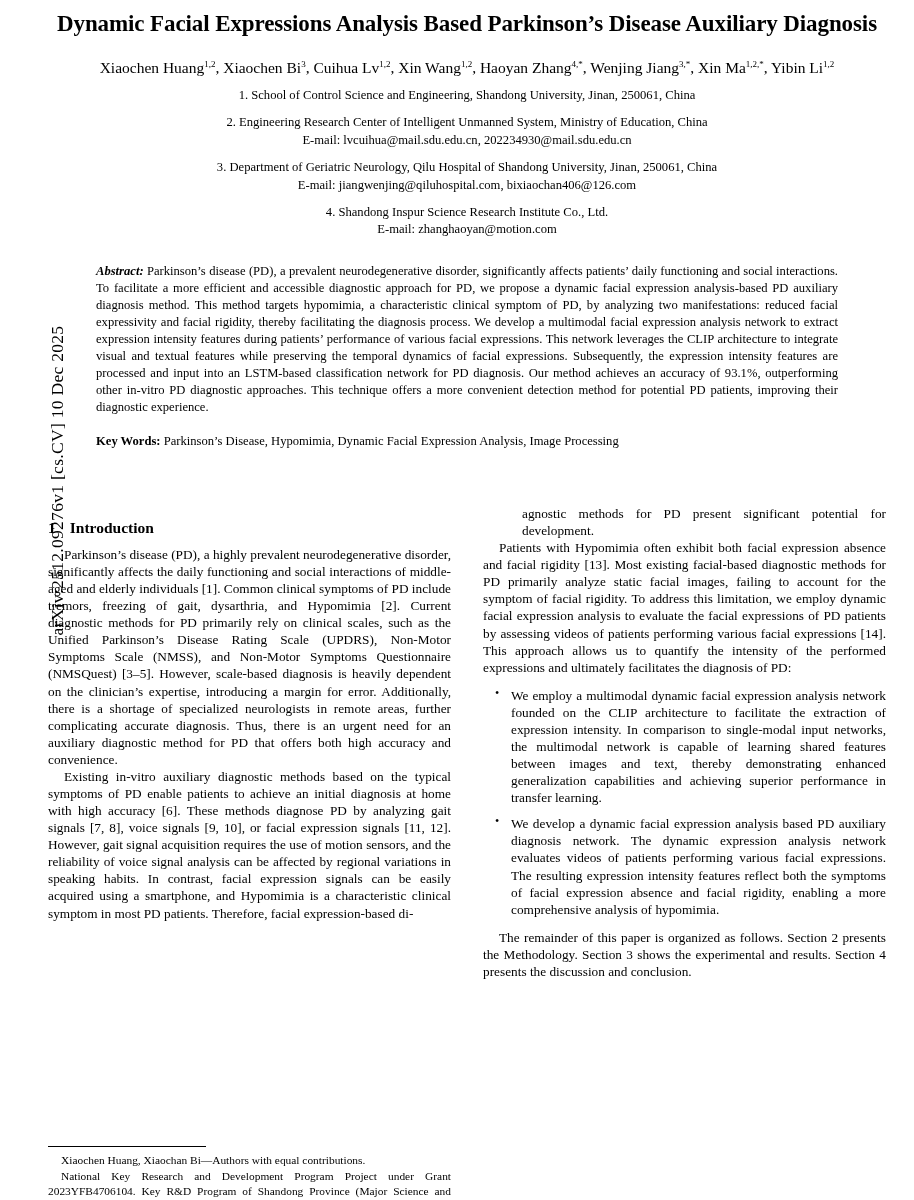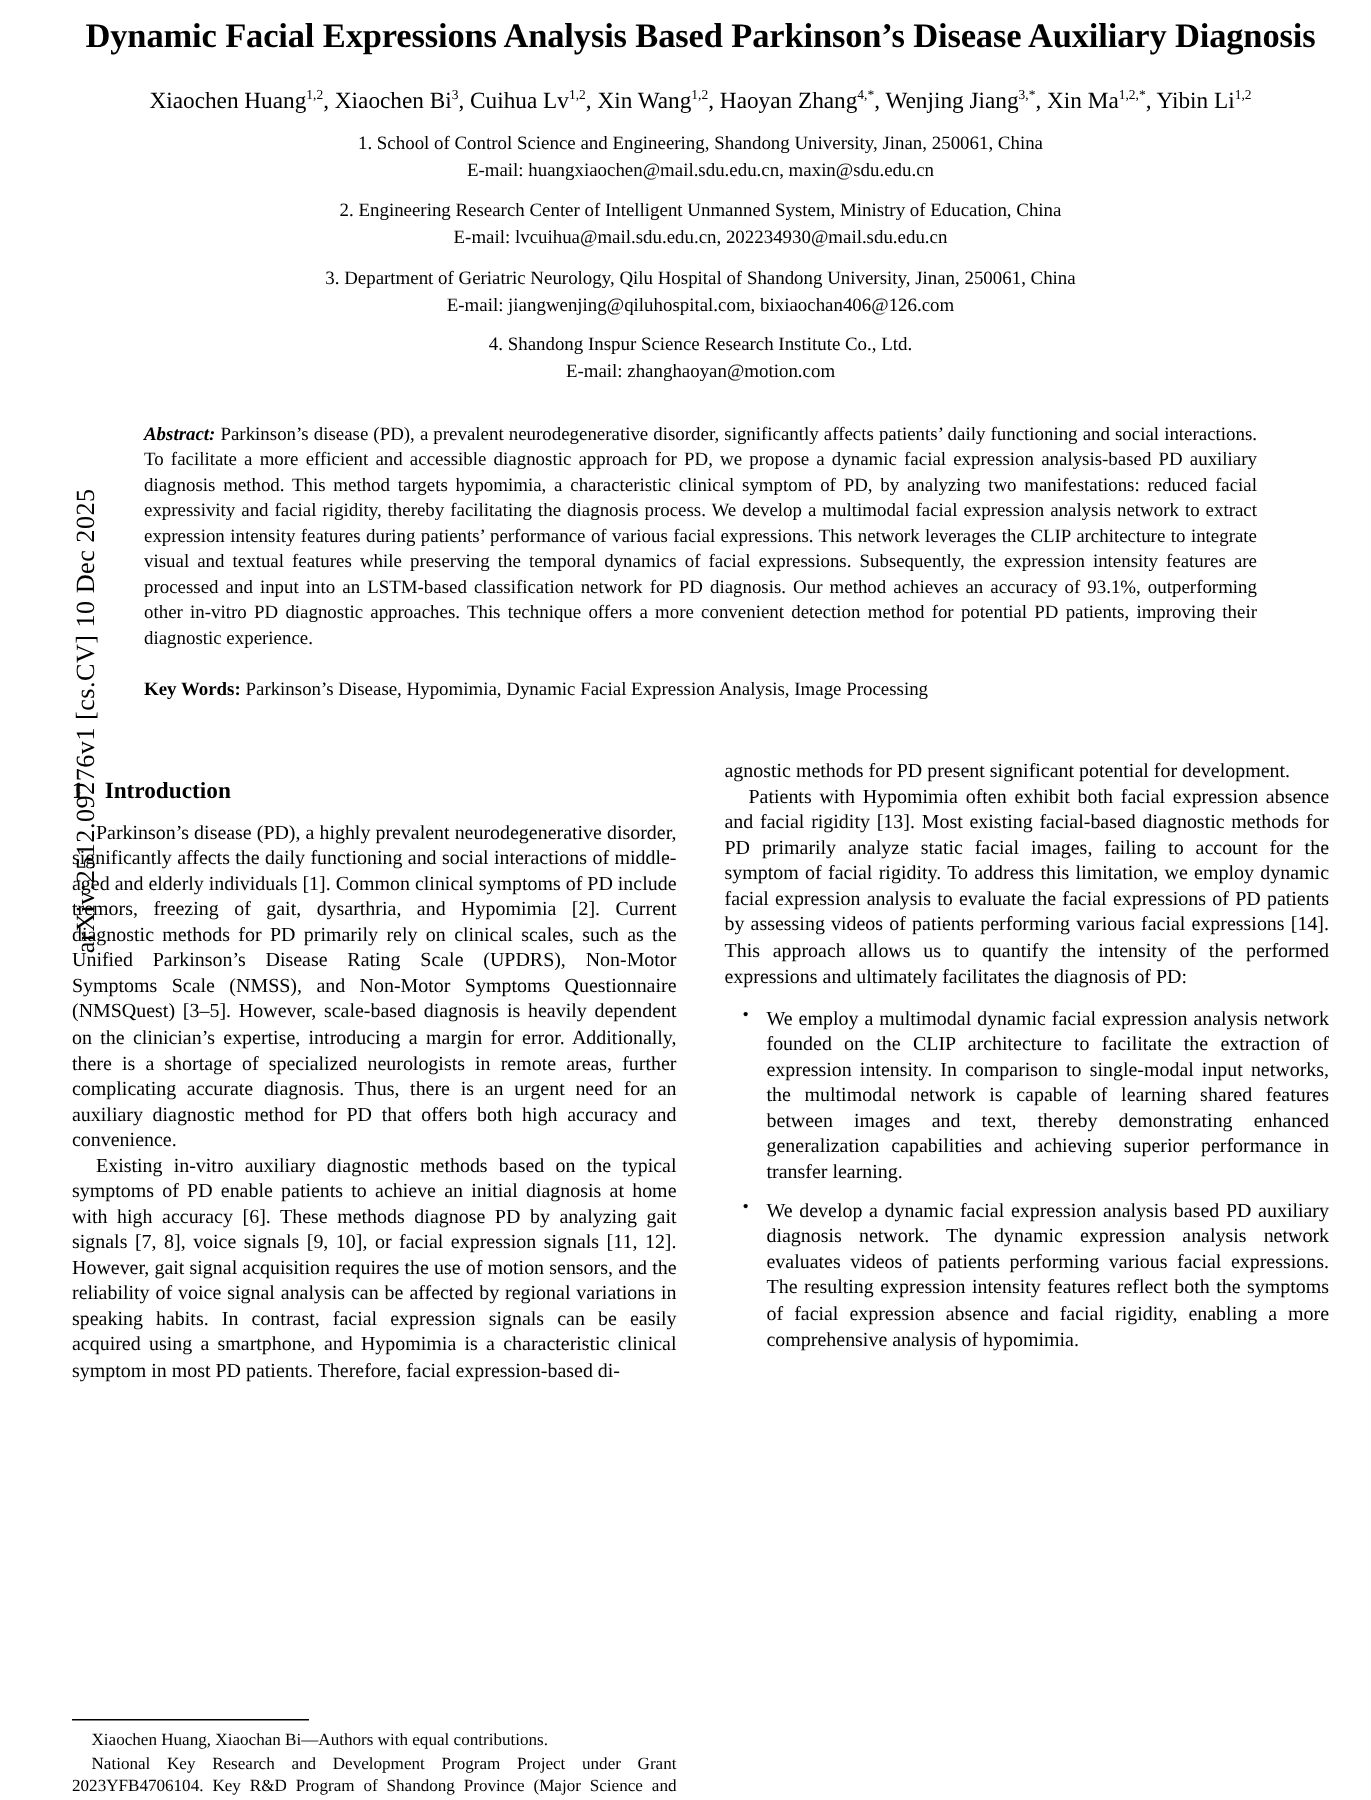--- a/index.html
+++ b/index.html
@@ -106,21 +106,21 @@
     font-size: 15.5px;
     font-weight: bold;
     margin: 13px 0 8px 0;
     text-align: left;
   }
   h2.section .num { margin-right: 14px; }
   p.para {
     margin: 0;
     text-indent: 16px;
   }
-  p.nofirst { text-indent: 0; }
+  p.nofirst { text-indent: 0; margin-left: 39px; }
   ul.bullets {
     list-style: none;
     margin: 11px 0 0 0;
     padding: 0 0 0 28px;
   }
   ul.bullets li {
     position: relative;
     margin-bottom: 9px;
     text-align: justify;
     line-height: 1.285;
@@ -163,21 +163,20 @@
   <div class="content">
 
     <h1 class="title">Dynamic Facial Expressions Analysis Based Parkinson’s Disease Auxiliary Diagnosis</h1>
 
     <div class="authors">
       Xiaochen Huang<sup>1,2</sup>, Xiaochen Bi<sup>3</sup>, Cuihua Lv<sup>1,2</sup>, Xin Wang<sup>1,2</sup>, Haoyan Zhang<sup>4,*</sup>, Wenjing Jiang<sup>3,*</sup>, Xin Ma<sup>1,2,*</sup>, Yibin Li<sup>1,2</sup>
     </div>
 
     <div class="affil">
       <span>1. School of Control Science and Engineering, Shandong University, Jinan, 250061, China</span>
-      <span class="email">E-mail: huangxiaochen@mail.sdu.edu.cn, maxin@sdu.edu.cn</span>
     </div>
     <div class="affil">
       <span>2. Engineering Research Center of Intelligent Unmanned System, Ministry of Education, China</span>
       <span class="email">E-mail: lvcuihua@mail.sdu.edu.cn, 202234930@mail.sdu.edu.cn</span>
     </div>
     <div class="affil">
       <span>3. Department of Geriatric Neurology, Qilu Hospital of Shandong University, Jinan, 250061, China</span>
       <span class="email">E-mail: jiangwenjing@qiluhospital.com, bixiaochan406@126.com</span>
     </div>
     <div class="affil">
@@ -215,17 +214,18 @@
 
     <div class="col right">
       <p class="para nofirst">agnostic methods for PD present significant potential for development.</p>
       <p class="para">Patients with Hypomimia often exhibit both facial expression absence and facial rigidity [13]. Most existing facial-based diagnostic methods for PD primarily analyze static facial images, failing to account for the symptom of facial rigidity. To address this limitation, we employ dynamic facial expression analysis to evaluate the facial expressions of PD patients by assessing videos of patients performing various facial expressions [14]. This approach allows us to quantify the intensity of the performed expressions and ultimately facilitates the diagnosis of PD:</p>
 
       <ul class="bullets">
         <li>We employ a multimodal dynamic facial expression analysis network founded on the CLIP architecture to facilitate the extraction of expression intensity. In comparison to single-modal input networks, the multimodal network is capable of learning shared features between images and text, thereby demonstrating enhanced generalization capabilities and achieving superior performance in transfer learning.</li>
         <li>We develop a dynamic facial expression analysis based PD auxiliary diagnosis network. The dynamic expression analysis network evaluates videos of patients performing various facial expressions. The resulting expression intensity features reflect both the symptoms of facial expression absence and facial rigidity, enabling a more comprehensive analysis of hypomimia.</li>
       </ul>
 
+      <p class="para" style="margin-top:11px;">The remainder of this paper is organized as follows. Section 2 presents the Methodology. Section 3 shows the experimental and results. Section 4 presents the discussion and conclusion.</p>
     </div>
 
   </div>
 
 </div>
 
 </body></html>

